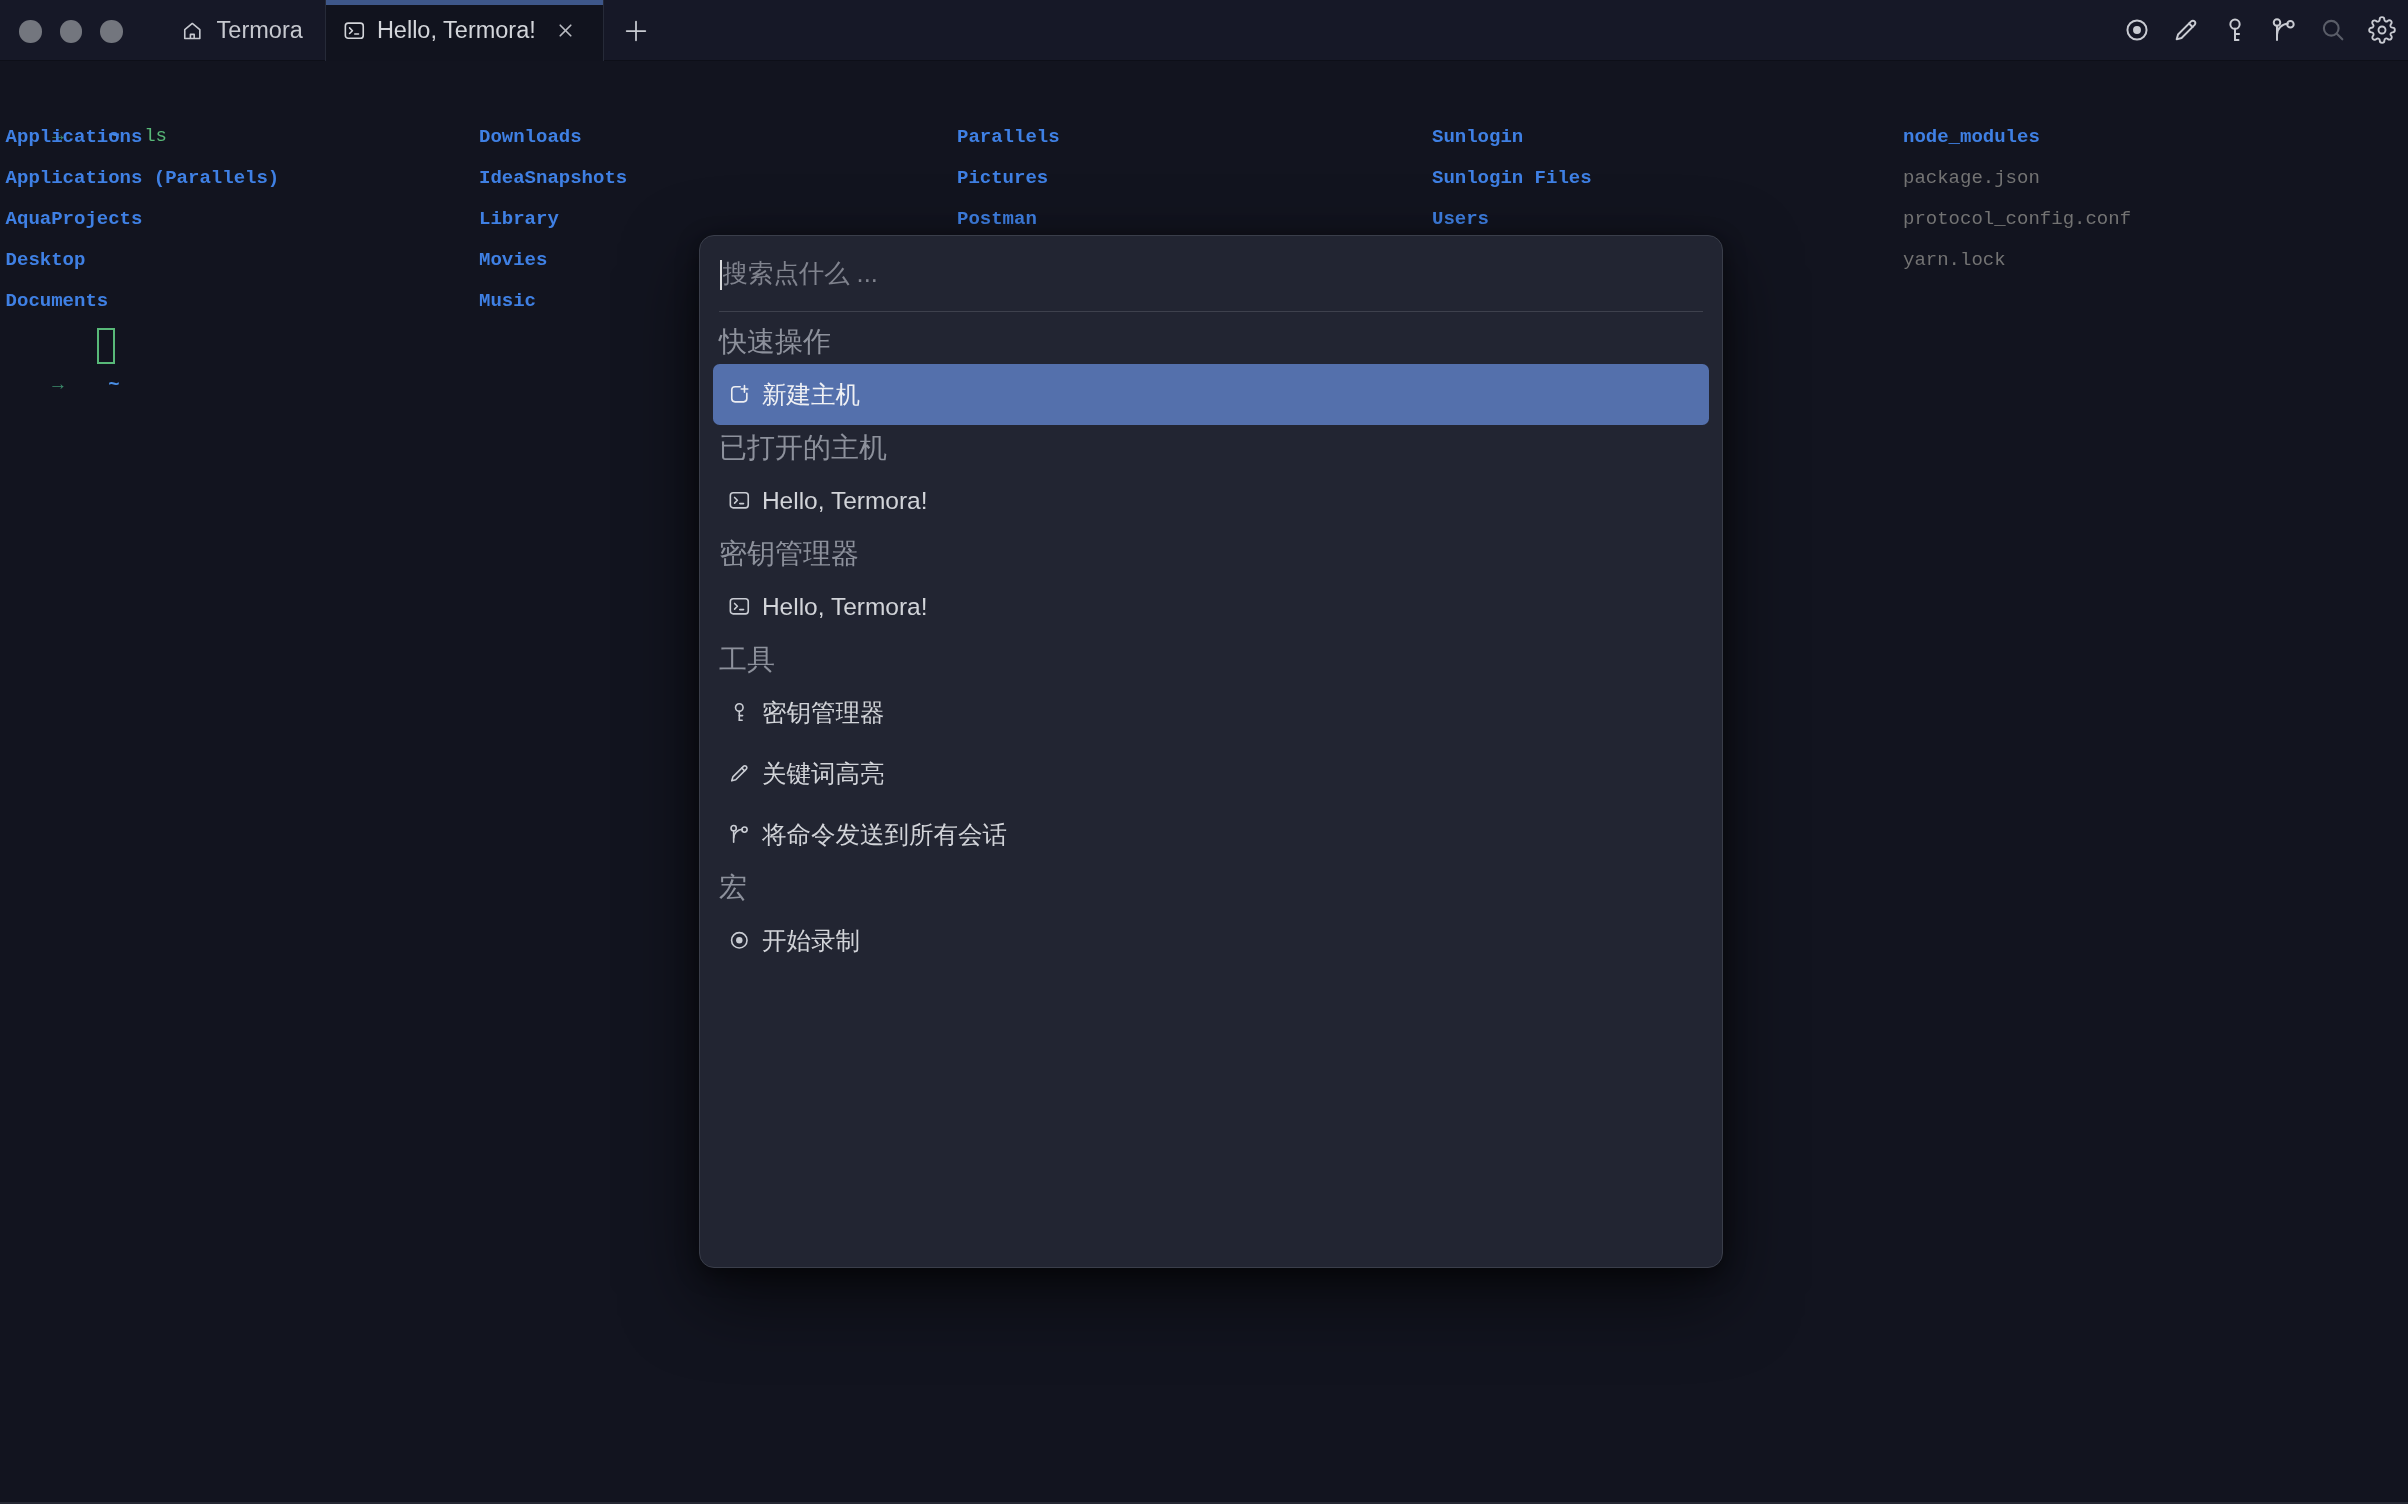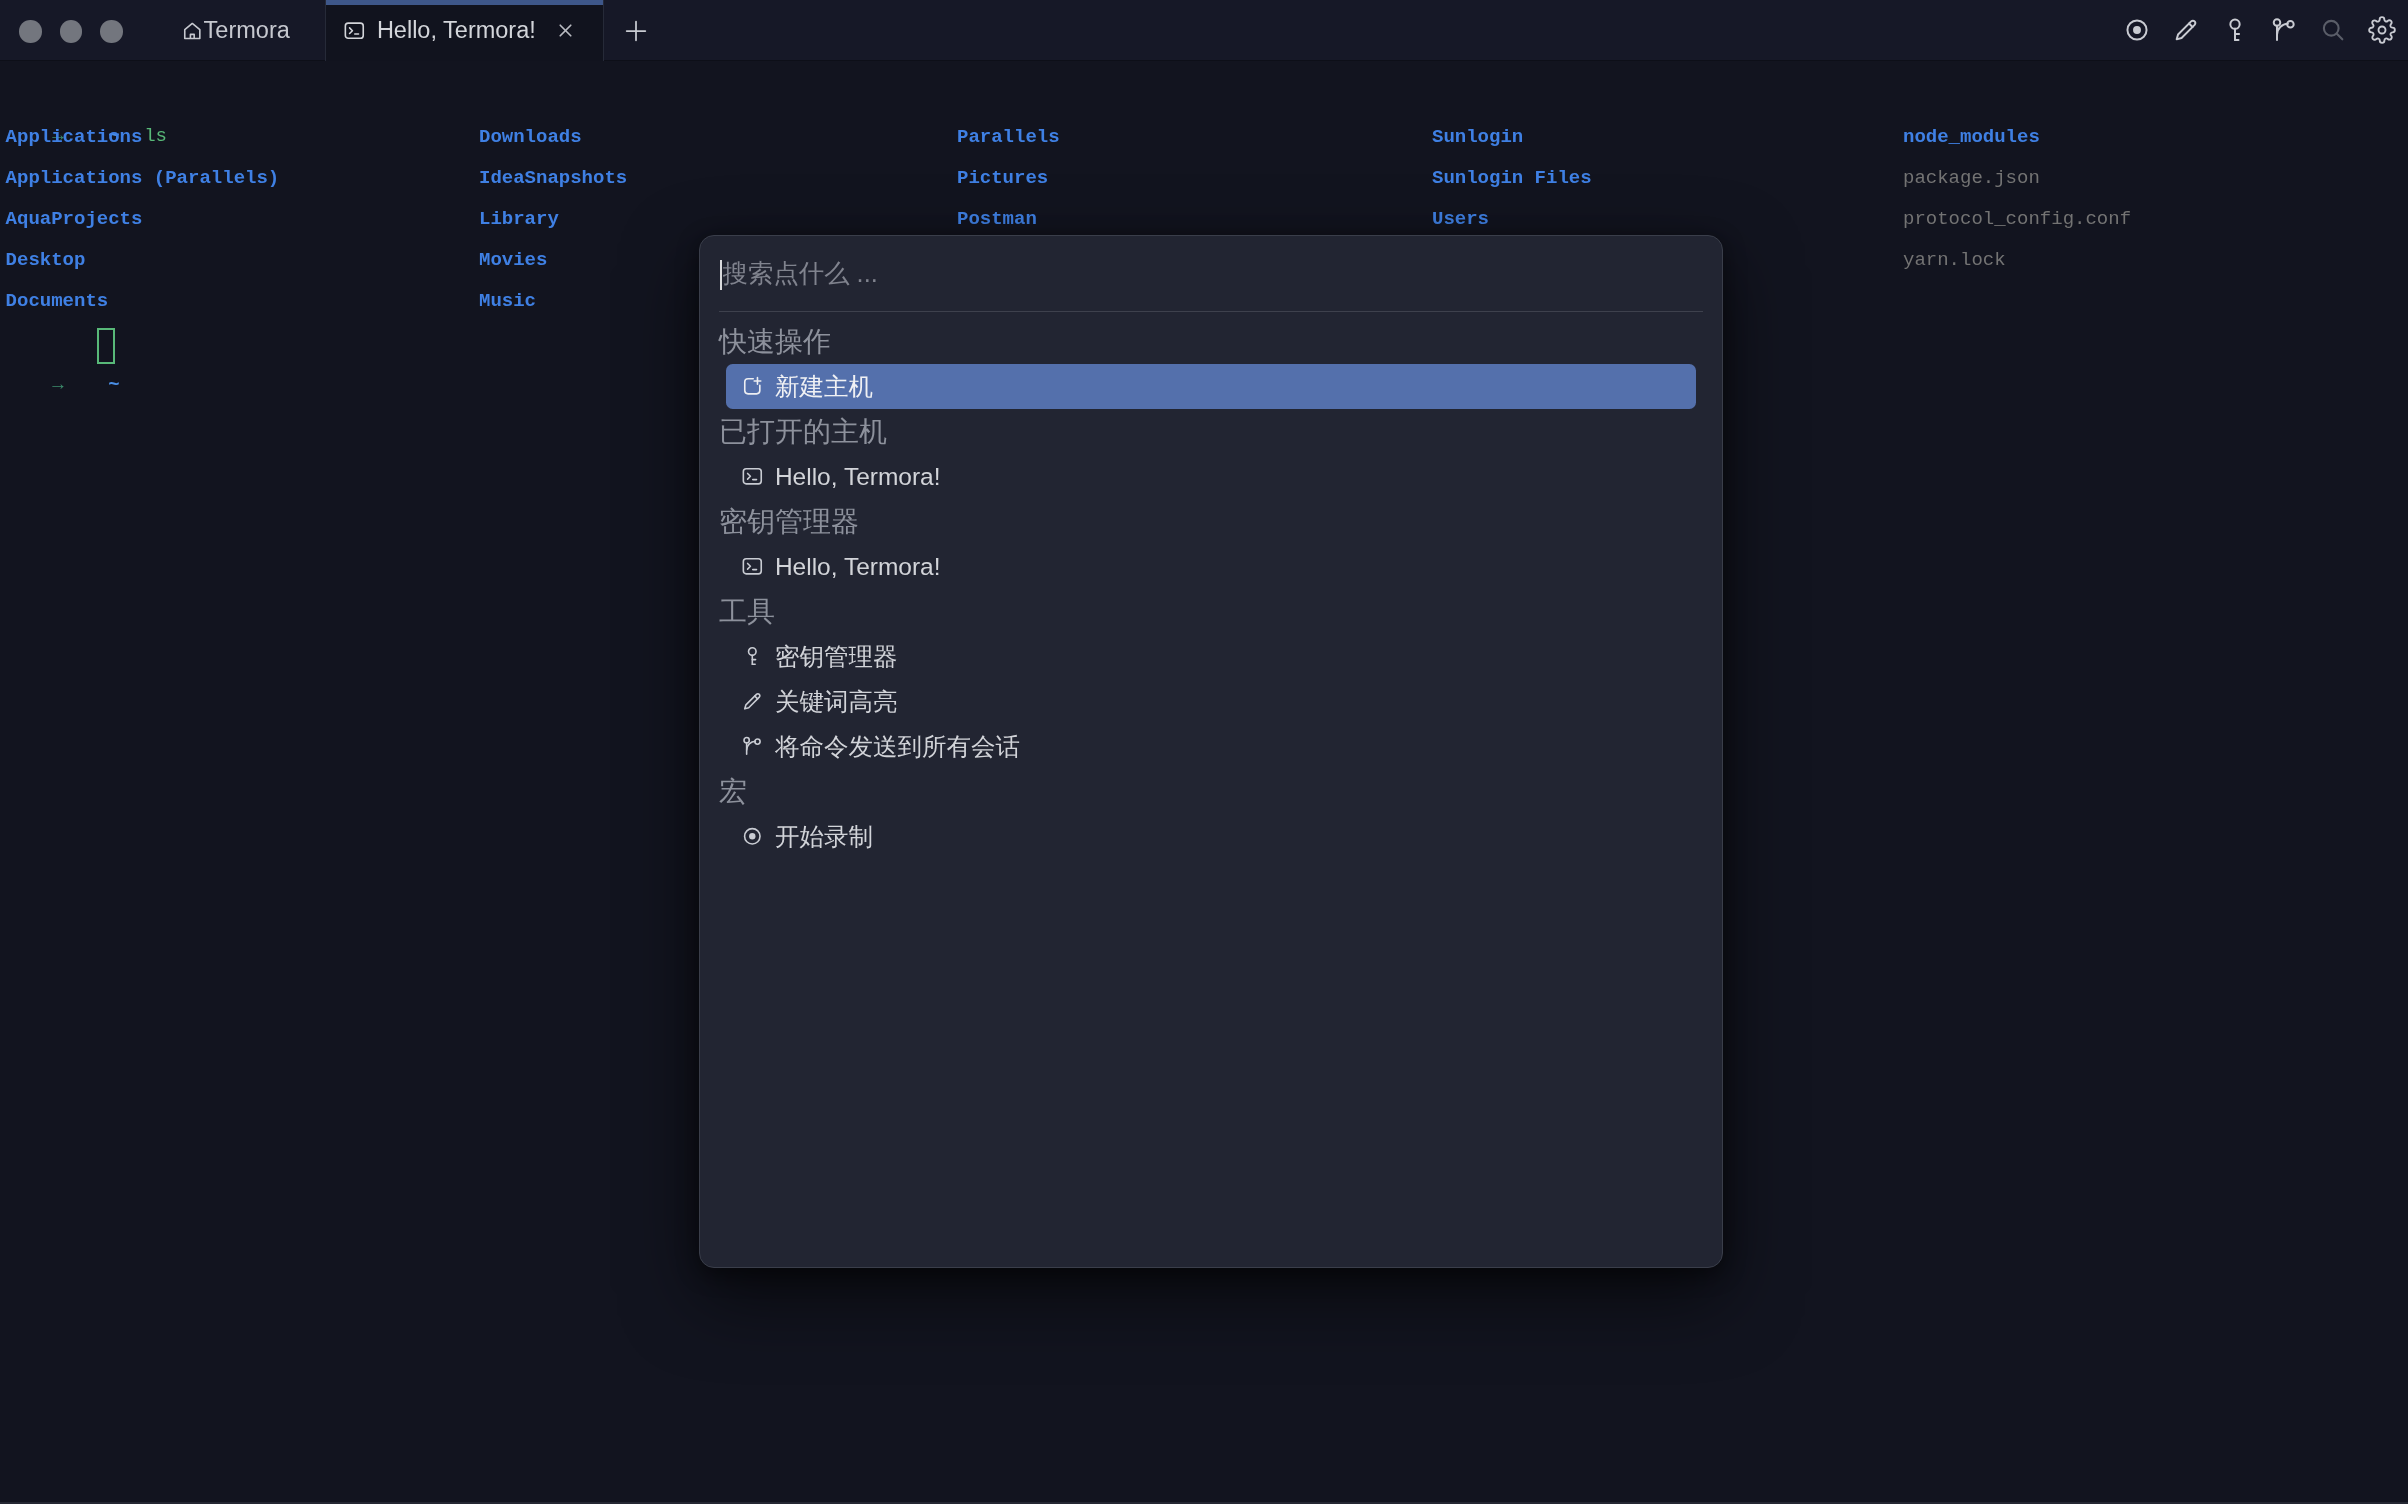--- a/index.html
+++ b/index.html
@@ -5,21 +5,21 @@
   * { margin:0; padding:0; box-sizing:border-box; }
   html,body { width:2409px; height:1505px; overflow:hidden; }
   body { font-family:"Liberation Sans", sans-serif; background:#12141f; position:relative; }
 
   
   .titlebar { position:absolute; left:0; top:0; width:2409px; height:61px;
               background:#161827; border-bottom:0.9px solid #0d0f18; }
   .traffic { position:absolute; left:19px; top:20px; display:flex; gap:18px; }
   .traffic .dot { width:22.6px; height:22.6px; border-radius:50%; background:#73767e; }
   .home-tab { position:absolute; left:160px; top:0; height:61px; display:flex;
-              align-items:center; padding:0 21px; color:#c6c8cf; font-size:23.5px; }
+              align-items:center; gap:13px; padding:0 21px; color:#c6c8cf; font-size:23.5px; }
   .tab { position:absolute; left:325px; top:0; width:279px; height:61px; background:#11131e;
          border-left:0.9px solid #262a38; border-right:0.9px solid #262a38; display:flex;
          align-items:center; gap:11.3px; padding:0 17px; color:#d3d5da; font-size:23.5px; }
   .tab::before { content:""; position:absolute; left:0; top:0; right:0; height:4.7px; background:#3e578a; }
   .tab-close { margin-left:7.5px; display:flex; }
   .newtab-btn { position:absolute; left:621px; top:16px; width:30px; height:30px; display:flex;
                 align-items:center; justify-content:center; }
   .toolbar { position:absolute; right:13px; top:16px; display:flex; gap:21px; align-items:center; }
   .tool-ic { width:28px; height:28px; display:flex; align-items:center; justify-content:center; }
   svg { display:block; }
@@ -44,21 +44,21 @@
              box-shadow:0 28px 75px rgba(0,0,0,.6), 0 5.6px 22.6px rgba(0,0,0,.45); z-index:5;text-decoration:underline; }
   .psearch { position:absolute; left:0; top:0; width:100%; height:75px; }
   .psearch input { width:100%; height:100%; background:transparent; border:none; outline:none;
                    padding:0 22.6px; font-size:25.4px; color:#d6d8dd;
                    font-family:"Liberation Sans", sans-serif; }
   .psearch input::placeholder { color:#80838e; opacity:1; }
   .caret { position:absolute; left:20px; top:23.5px; width:1.9px; height:30px; background:#d9dadd; }
   .pdivider { position:absolute; left:19px; right:19px; top:75px; height:0.9px; background:#3e414d; }
   .plist { position:absolute; left:0; top:83px; right:0; }
   .phead { height:45px; line-height:45px; padding-left:19px; font-size:28px; color:#8d919c; }
-  .prow { height:45px; margin:0 26px; border-radius:6.6px; display:flex; align-items:center;
+  .prow { height:61px; margin:0 13px; border-radius:6.6px; display:flex; align-items:center;
           gap:11.3px; padding-left:15px; color:#d2d4d9; font-size:24.5px; }
   .prow.selected { background:#5470ac; color:#f0f1f4; }
   .picon { width:22.6px; height:22.6px; display:flex; align-items:center; justify-content:center; flex:none; }
 
   .bottom-strip { position:absolute; left:0; bottom:0; width:2409px; height:2.8px; background:#252733; }
 </style>
 </head>
 <body>
 
 <div class="titlebar">

